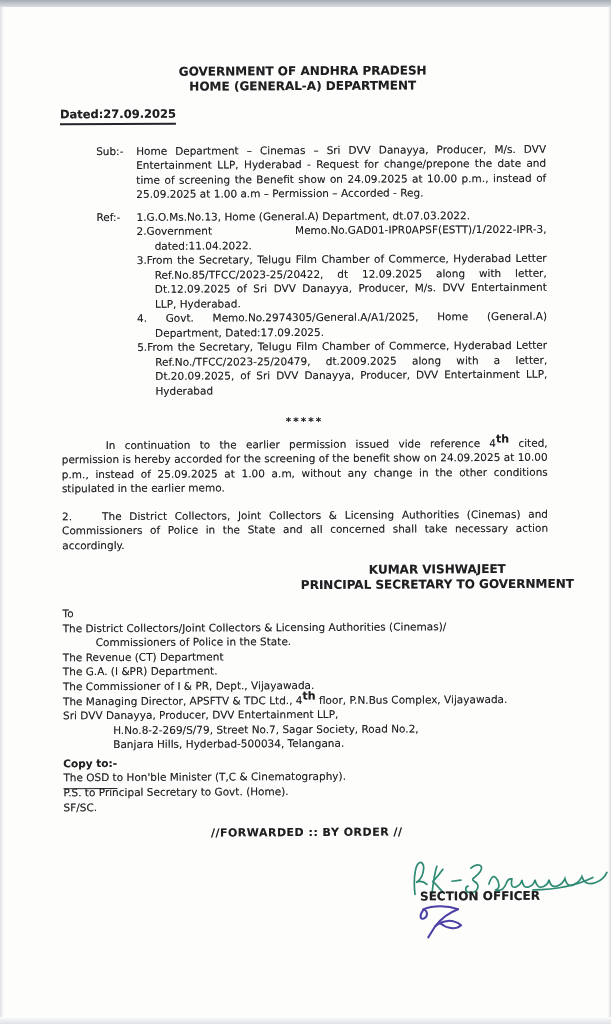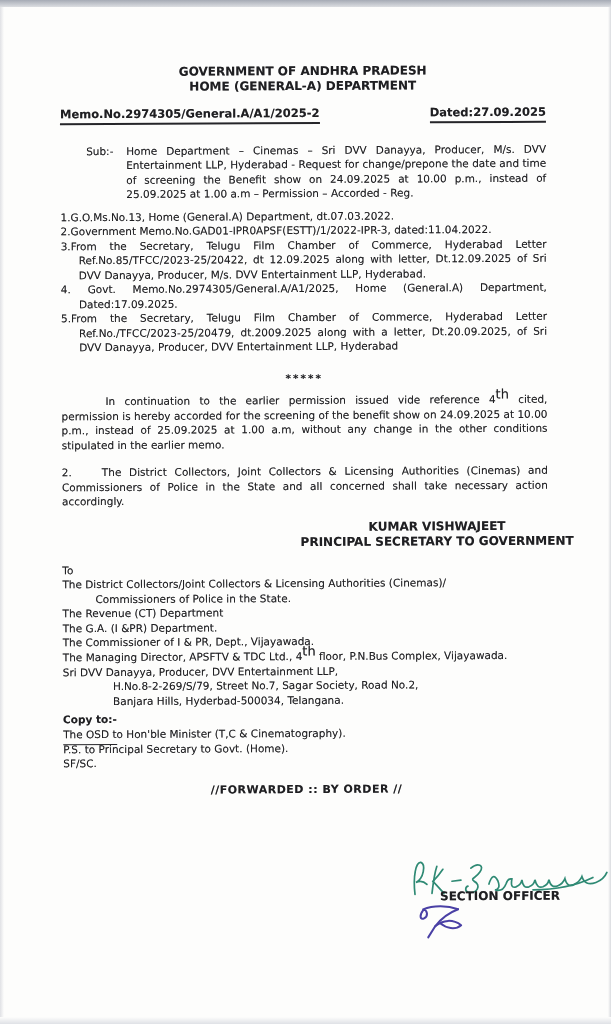--- a/index.html
+++ b/index.html
@@ -26,76 +26,76 @@
     font-size:10.5px;line-height:14.5px;
     text-shadow:0 0 .4px rgba(30,30,35,.45);
   }
 
   .doc-header{text-align:center;font-weight:bold;font-size:12px;line-height:15px;}
   .memo-row{display:flex;justify-content:space-between;margin-top:12px;
     font-weight:bold;font-size:11.5px;}
   .memo-row .u{border-bottom:2px solid #26262a;padding-bottom:1px;}
 
   .labelled{display:flex;margin-top:19px;}
-  .labelled .lab{flex:0 0 40px;margin-left:26px;}
+  .labelled .lab{flex:0 0 40px;margin-left:36px;}
   .labelled .txt{flex:1;text-align:justify;}
 
   .ref-block{margin-top:8px;}
   .ref-item{padding-left:18px;text-indent:-18px;text-align:justify;}
 
   .stars{text-align:center;font-weight:bold;letter-spacing:2px;margin-top:17px;}
 
   .para1{margin-top:8px;text-align:justify;text-indent:44px;}
   .para2{margin-top:13px;text-align:justify;}
   .para2 .num{padding-right:30px;}
-  sup.sp{font-size:13px;vertical-align:super;line-height:0;}
+  sup.sp{font-size:11px;vertical-align:super;line-height:0;font-weight:bold;}
 
   .signatory{margin-top:12px;margin-left:230px;width:290px;text-align:center;
     font-weight:bold;font-size:12px;line-height:15px;}
 
   .to-label{margin-top:12px;}
   .addr{line-height:14.6px;}
   .ind1{padding-left:33px;}
   .ind2{padding-left:50px;}
 
   .copy-heading{margin-top:4px;font-weight:bold;}
   .copy-heading span{border-bottom:1.8px solid #26262a;padding-bottom:19px;}
 
   .forwarded{margin-top:13px;text-align:center;font-weight:bold;
     font-size:11px;letter-spacing:.5px;}
 
   .sig-green{position:absolute;left:403px;top:853px;width:205px;height:52px;}
-  .section-officer{position:absolute;left:438px;top:890px;font-weight:bold;
+  .section-officer{position:absolute;left:418px;top:890px;font-weight:bold;
     font-size:12px;text-shadow:0 0 .4px rgba(30,30,35,.45);}
   .sig-paraph{position:absolute;left:412px;top:901px;width:58px;height:44px;}
 </style>
 </head>
 <body>
 
 <div class="paper"></div>
 
 <div class="sheet">
   <div class="content">
 
     <div class="doc-header">
       <div>GOVERNMENT OF ANDHRA PRADESH</div>
       <div>HOME (GENERAL-A) DEPARTMENT</div>
     </div>
 
     <div class="memo-row">
-      <span class="u">Memo.No.2974305/General.A/A1/2025-2</span>
       <span class="u">Dated:27.09.2025</span>
     </div>
 
     <div class="labelled">
       <span class="lab">Sub:-</span>
       <span class="txt">Home Department – Cinemas – Sri DVV Danayya, Producer, M/s. DVV Entertainment LLP, Hyderabad -  Request for change/prepone the date and time of screening the Benefit show on 24.09.2025 at 10.00 p.m., instead of 25.09.2025 at 1.00 a.m – Permission – Accorded - Reg.</span>
     </div>
 
     <div class="labelled ref-block">
+      <span class="lab">Ref:-</span>
       <span class="txt">
         <div class="ref-item">1.G.O.Ms.No.13, Home (General.A) Department, dt.07.03.2022.</div>
         <div class="ref-item">2.Government Memo.No.GAD01-IPR0APSF(ESTT)/1/2022-IPR-3, dated:11.04.2022.</div>
         <div class="ref-item">3.From the Secretary, Telugu Film Chamber of Commerce, Hyderabad Letter Ref.No.85/TFCC/2023-25/20422, dt 12.09.2025 along with letter, Dt.12.09.2025 of Sri DVV Danayya, Producer, M/s. DVV Entertainment LLP, Hyderabad.</div>
         <div class="ref-item">4. Govt. Memo.No.2974305/General.A/A1/2025, Home (General.A) Department, Dated:17.09.2025.</div>
         <div class="ref-item">5.From the Secretary, Telugu Film Chamber of Commerce, Hyderabad Letter Ref.No./TFCC/2023-25/20479, dt.2009.2025 along with a letter, Dt.20.09.2025, of Sri DVV Danayya, Producer, DVV Entertainment LLP, Hyderabad</div>
       </span>
     </div>
 
     <div class="stars">*****</div>

